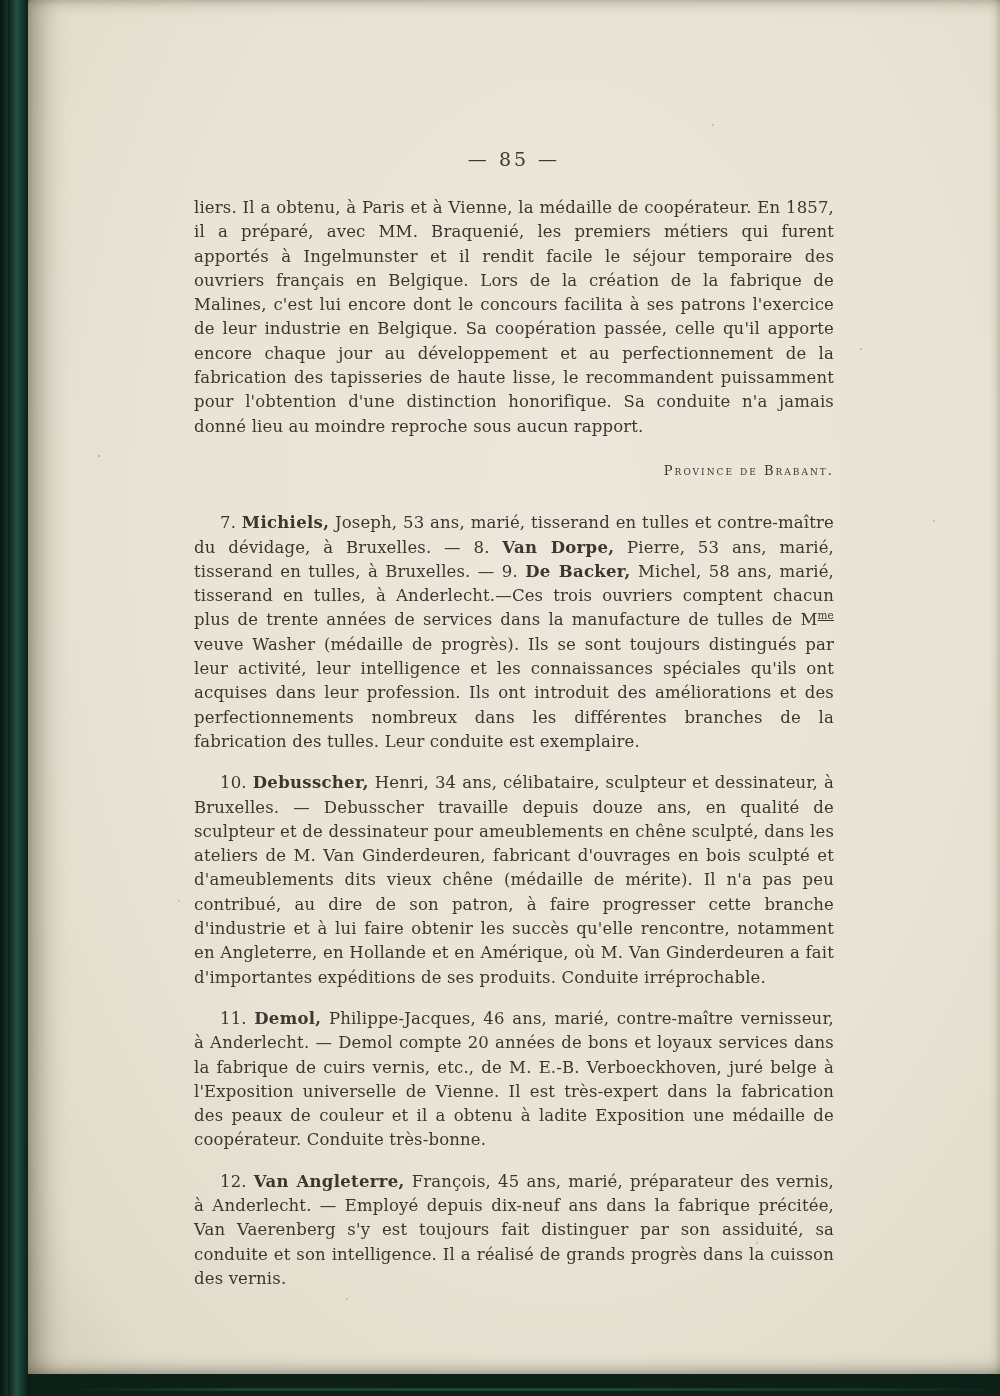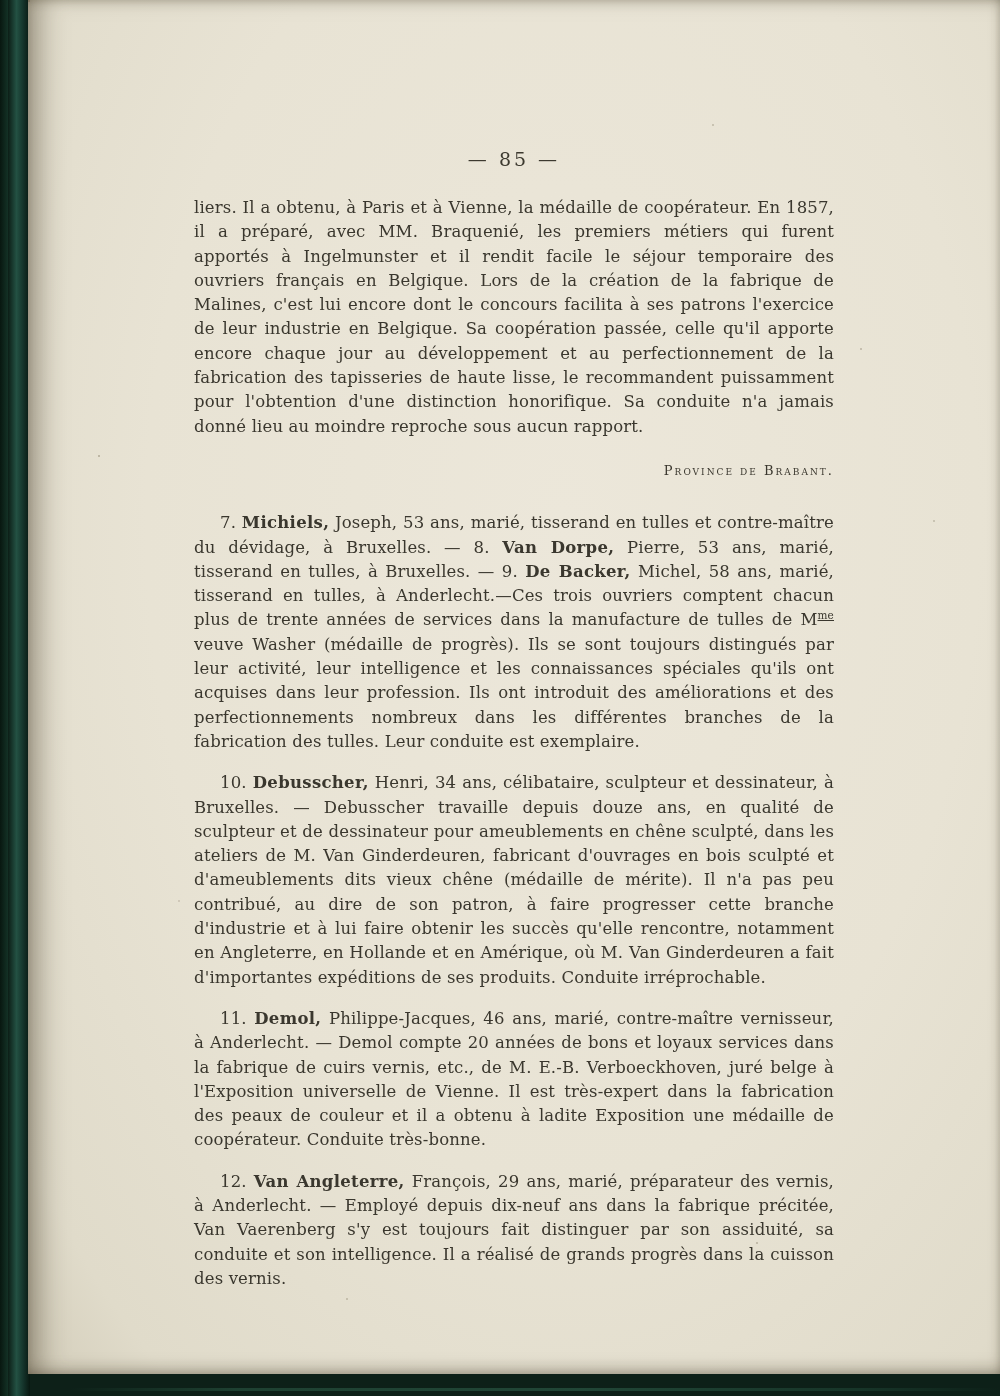--- a/index.html
+++ b/index.html
@@ -77,17 +77,17 @@
 
 <div class="page">
   <div class="specks"></div>
   <div class="page-number">— 85 —</div>
   <div class="text-block">
       <p class="para"><span class="">liers. Il a obtenu, à Paris et à Vienne, la médaille de coopérateur. En 1857, il a préparé, avec MM. Braquenié, les premiers métiers qui furent apportés à Ingelmunster et il rendit facile le séjour temporaire des ouvriers français en Belgique. Lors de la création de la fabrique de Malines, c'est lui encore dont le concours facilita à ses patrons l'exercice de leur industrie en Belgique. Sa coopération passée, celle qu'il apporte encore chaque jour au développement et au perfectionnement de la fabrication des tapisseries de haute lisse, le recommandent puissamment pour l'obtention d'une distinction honorifique. Sa conduite n'a jamais donné lieu au moindre reproche sous aucun rapport.</span></p>
       <div class="section-heading">Province de Brabant.</div>
       <p class="para indent"><span class="">7. </span><span class="b">Michiels,</span><span class=""> Joseph, 53 ans, marié, tisserand en tulles et contre-maître du dévidage, à Bruxelles. — 8. </span><span class="b">Van Dorpe,</span><span class=""> Pierre, 53 ans, marié, tisserand en tulles, à Bruxelles. — 9. </span><span class="b">De Backer,</span><span class=""> Michel, 58 ans, marié, tisserand en tulles, à Anderlecht.—Ces trois ouvriers comptent chacun plus de trente années de services dans la manufacture de tulles de M</span><span class="sup">me</span><span class=""> veuve Washer (médaille de progrès). Ils se sont toujours distingués par leur activité, leur intelligence et les connaissances spéciales qu'ils ont acquises dans leur profession. Ils ont introduit des améliorations et des perfectionnements nombreux dans les différentes branches de la fabrication des tulles. Leur conduite est exemplaire.</span></p>
       <p class="para indent"><span class="">10. </span><span class="b">Debusscher,</span><span class=""> Henri, 34 ans, célibataire, sculpteur et dessinateur, à Bruxelles. — Debusscher travaille depuis douze ans, en qualité de sculpteur et de dessinateur pour ameublements en chêne sculpté, dans les ateliers de M. Van Ginderdeuren, fabricant d'ouvrages en bois sculpté et d'ameublements dits </span><span class="i">vieux chêne</span><span class=""> (médaille de mérite). Il n'a pas peu contribué, au dire de son patron, à faire progresser cette branche d'industrie et à lui faire obtenir les succès qu'elle rencontre, notamment en Angleterre, en Hollande et en Amérique, où M. Van Ginderdeuren a fait d'importantes expéditions de ses produits. Conduite irréprochable.</span></p>
       <p class="para indent"><span class="">11. </span><span class="b">Demol,</span><span class=""> Philippe-Jacques, 46 ans, marié, contre-maître vernisseur, à Anderlecht. — Demol compte 20 années de bons et loyaux services dans la fabrique de cuirs vernis, etc., de M. E.-B. Verboeckhoven, juré belge à l'Exposition universelle de Vienne. Il est très-expert dans la fabrication des peaux de couleur et il a obtenu à ladite Exposition une médaille de coopérateur. Conduite très-bonne.</span></p>
-      <p class="para indent"><span class="">12. </span><span class="b">Van Angleterre,</span><span class=""> François, 29 ans, marié, préparateur des vernis, à Anderlecht. — Employé depuis dix-neuf ans dans la fabrique précitée, Van Vaerenberg s'y est toujours fait distinguer par son assiduité, sa conduite et son intelligence. Il a réalisé de grands progrès dans la cuisson des vernis.</span></p>
+      <p class="para indent"><span class="">12. </span><span class="b">Van Angleterre,</span><span class=""> François, 45 ans, marié, préparateur des vernis, à Anderlecht. — Employé depuis dix-neuf ans dans la fabrique précitée, Van Vaerenberg s'y est toujours fait distinguer par son assiduité, sa conduite et son intelligence. Il a réalisé de grands progrès dans la cuisson des vernis.</span></p>
     </div>
 </div>
 
 <div class="cover-line"></div>
 
 </body></html>

